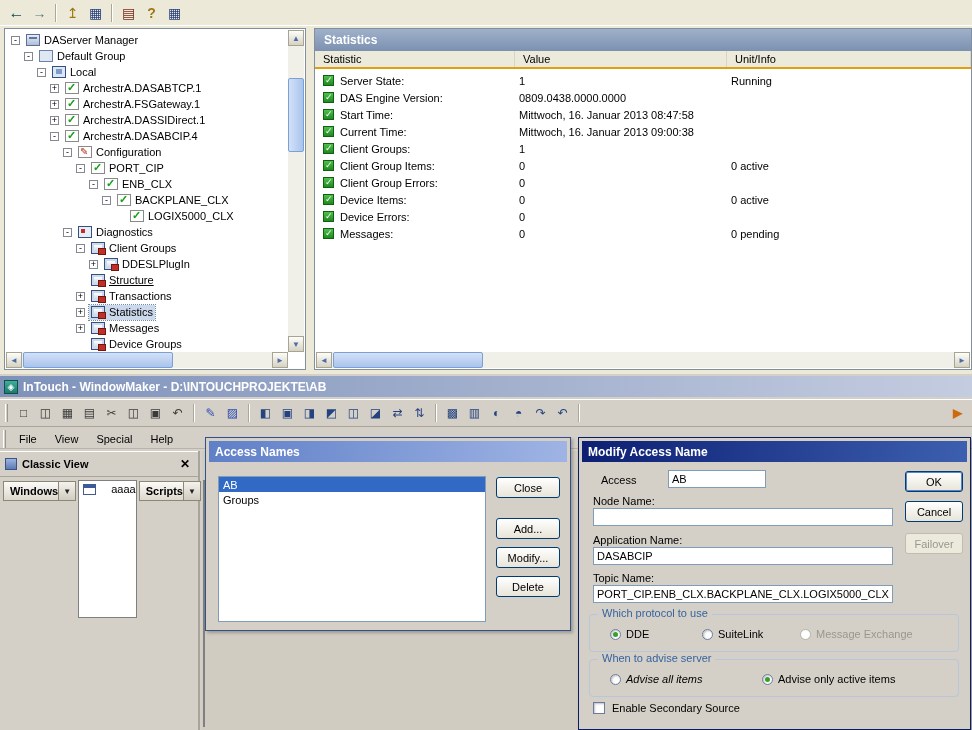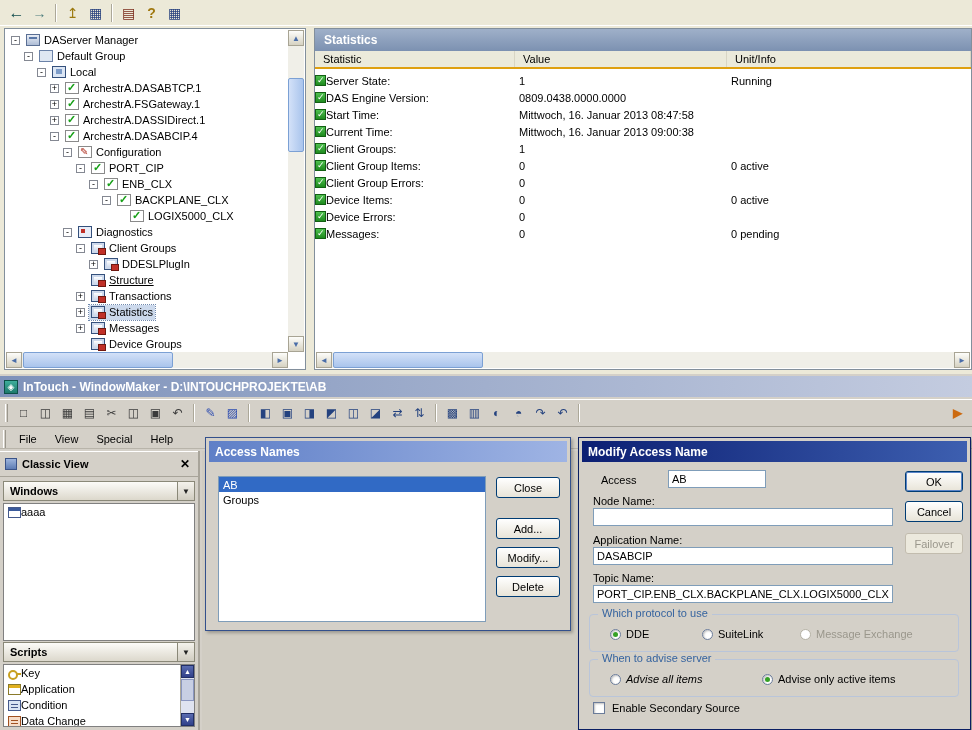--- a/index.html
+++ b/index.html
@@ -51,21 +51,21 @@
   .hscroll .h-thumb{position:absolute;left:17px;top:0;width:150px;height:16px;background:linear-gradient(#d3e1f8,#a9c4ec);border:1px solid #7ba0d4;border-radius:2px}
   .tree-hscroll{right:17px}
   .stats-hscroll{right:1px}
 
   .stats-panel{position:absolute;left:314px;top:28px;width:658px;height:342px;background:#fff;border:1px solid #828f9c}
   .stats-header{position:absolute;left:0;top:0;right:0;height:22px;background:linear-gradient(#9fb0c9,#7c91b1);color:#fff;font-weight:bold;font-size:12px;display:flex;align-items:center;padding-left:9px}
   .stats-cols{position:absolute;left:0;top:22px;right:0;height:18px;display:grid;grid-template-columns:200px 212px 1fr;align-items:center;background:#ebeadb;border-bottom:2px solid #dfa010}
   .stat-col{padding-left:8px;border-right:1px solid #d8d5c4;height:100%;display:flex;align-items:center}
   .stats-body{position:absolute;left:0;top:43px;right:0;bottom:18px;overflow:hidden}
   .stat-row{display:grid;grid-template-columns:200px 212px 1fr;height:17px;align-items:center}
-  .stat-label{display:flex;align-items:center;padding-left:0}
+  .stat-label{display:flex;align-items:center;gap:6px;padding-left:8px}
   .stat-icon{width:11px;height:11px;flex:none;background:linear-gradient(#4fc04f,#1e8a1e);border:1px solid #136013;position:relative}
   .stat-icon::after{content:"✓";color:#fff;font-size:9px;position:absolute;left:1px;top:-1px;line-height:11px}
   .stat-val,.stat-unit{padding-left:4px;white-space:nowrap}
 
   
   #intouch{position:absolute;left:0;top:374px;width:972px;height:356px;background:#d4d0c8;overflow:hidden}
   .it-titlebar{position:absolute;top:2px;left:0;right:0;height:21px;background:linear-gradient(to right,#7e92ba,#c4cce0);display:flex;align-items:center;gap:5px;padding-left:4px}
   .it-icon{width:14px;height:14px;background:linear-gradient(#3fae9c,#1d7a6c);border:1px solid #0d5148;color:#fff;font-size:9px;display:flex;align-items:center;justify-content:center}
   .it-title{color:#fff;font-weight:bold;font-size:12px}
   .it-toolbar{position:absolute;top:25px;left:0;right:0;height:28px;border-top:1px solid #fff;border-bottom:1px solid #a8a49a;display:flex;align-items:center;gap:1px;padding:0 4px}
@@ -75,27 +75,27 @@
   .it-menubar{position:absolute;top:55px;left:0;right:0;height:20px;display:flex;align-items:center;padding-left:2px;border-bottom:1px solid #b8b4aa}
   .menu-item{padding:3px 9px}
 
   .workspace{position:absolute;left:202px;top:77px;right:0;bottom:0;background:#d0ccc2}
 
   .classic-panel{position:absolute;left:0;top:77px;width:200px;height:279px;display:flex;flex-direction:column;background:#d4d0c8;border-right:2px solid #a8a49a}
   .classic-header{height:21px;flex:none;display:flex;align-items:center;gap:5px;padding:12px 5px;font-weight:bold;border-top:1px solid #fff;border-bottom:1px solid #a8a49a}
   .ch-icon{width:12px;height:12px;background:linear-gradient(#9db4dc,#5d7cb4);border:1px solid #3a5388}
   .ch-title{flex:1}
   .ch-close{font-weight:bold;font-size:12px;padding:0 3px}
-  .classic-sections{flex:1;display:flex;flex-direction:column;padding:3px 2px 2px;min-height:0}
+  .classic-sections{flex:1;display:flex;flex-direction:row;padding:3px 2px 2px;min-height:0}
   .combo-bar{flex:none;height:20px;margin:1px 1px 2px;background:linear-gradient(#fcfbf8,#dcd8cc);border:1px solid #8a8878;display:flex;align-items:center;padding-left:6px;font-weight:bold}
   .combo-arrow{margin-left:auto;width:17px;height:100%;border-left:1px solid #8a8878;background:linear-gradient(#f4f2ec,#d0ccc0);display:flex;align-items:center;justify-content:center;font-size:8px;color:#222}
   .panel-list{background:#fff;border:1px solid #808080;margin:0 1px;position:relative;overflow:hidden}
   .win-list{flex:none;height:138px}
   .scripts-list{flex:1;margin-bottom:1px}
-  .list-item{height:16px;display:flex;align-items:center;gap:0;padding-left:4px}
+  .list-item{height:16px;display:flex;align-items:center;gap:15px;padding-left:4px}
   .li-icon{width:13px;height:11px;flex:none;position:relative}
   .li-icon.window{background:#fff;border:1px solid #44598c}
   .li-icon.window::before{content:"";position:absolute;left:0;right:0;top:0;height:3px;background:#3a5a9c}
   .li-icon.application{background:#fff;border:1px solid #8a7a2a}
   .li-icon.application::before{content:"";position:absolute;left:0;right:0;top:0;height:3px;background:#e0b020}
   .li-icon.key{border:none}
   .li-icon.key::before{content:"";position:absolute;left:0;top:2px;width:6px;height:6px;border:2px solid #c8a020;border-radius:50%}
   .li-icon.key::after{content:"";position:absolute;left:9px;top:5px;width:4px;height:2px;background:#c8a020;box-shadow:2px 2px 0 -1px #c8a020}
   .li-icon.condition{background:#d8e4f4;border:1px solid #44598c}
   .li-icon.condition::after{content:"";position:absolute;left:2px;top:3px;right:2px;height:1px;background:#44598c;box-shadow:0 3px 0 #44598c}

